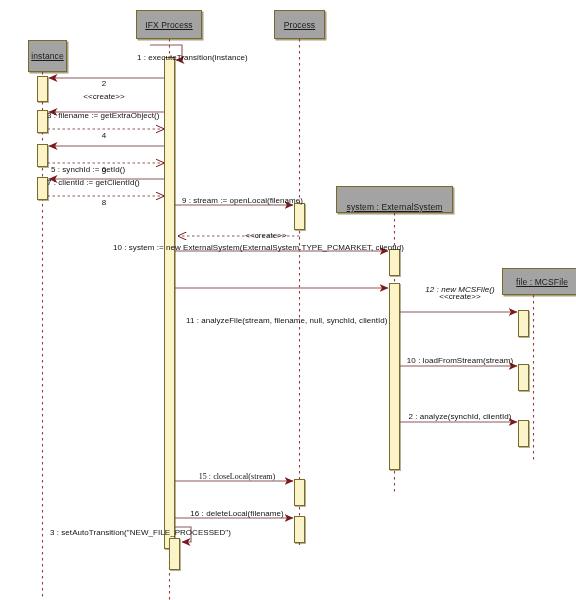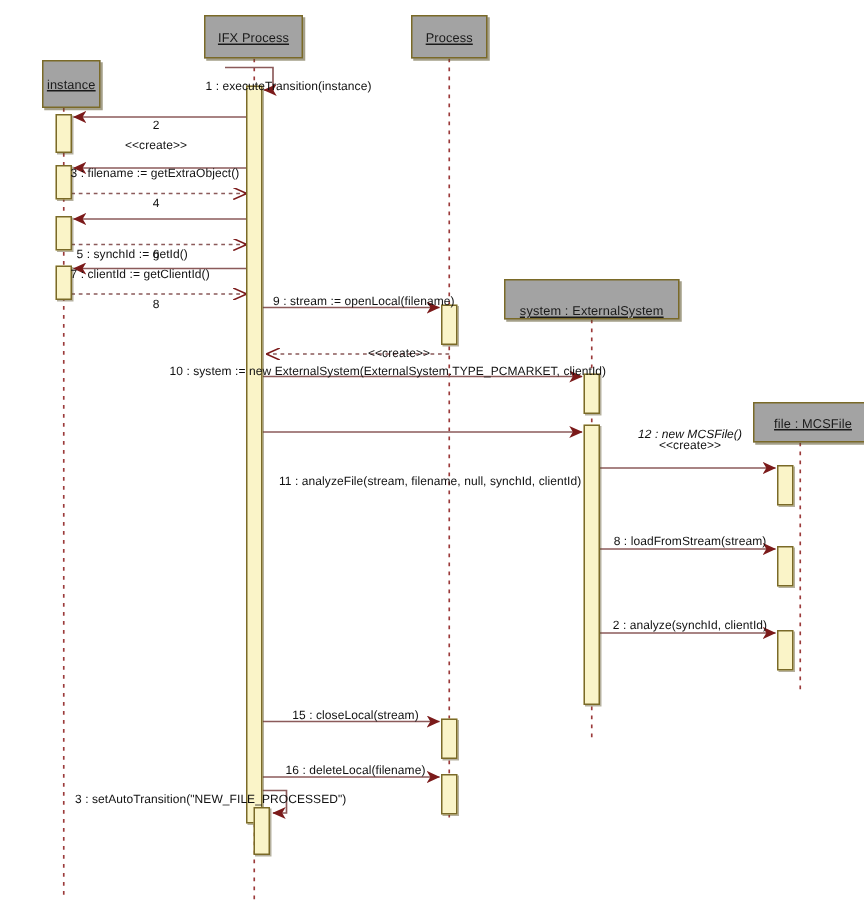--- a/index.html
+++ b/index.html
@@ -170,21 +170,21 @@
   <div class="msg-label" style="left:170px; top:196px;margin-left:12px;">9 : stream := openLocal(filename)</div>
 
   <div class="msg-label center" style="left:266px; top:231px;">&lt;&lt;create&gt;&gt;</div>
   <div class="msg-label" style="left:113px; top:243px;">10 : system := new ExternalSystem(ExternalSystem.TYPE_PCMARKET, clientId)</div>
 
   <div class="msg-label" style="left:186px; top:284px;margin-top:32px;">11 : analyzeFile(stream, filename, null, synchId, clientId)</div>
 
   <div class="msg-label center" style="left:460px; top:292px;">&lt;&lt;create&gt;&gt;</div>
   <div class="msg-label center" style="left:460px; top:285px;font-style:italic;">12 : new MCSFile()</div>
 
-  <div class="msg-label center" style="left:460px; top:356px;">8 : loadFromStream(stream)</div>
+  <div class="msg-label center" style="left:460px; top:356px;">10 : loadFromStream(stream)</div>
   <div class="msg-label center" style="left:460px; top:412px;">2 : analyze(synchId, clientId)</div>
 
-  <div class="msg-label center" style="left:237px; top:472px;">15 : closeLocal(stream)</div>
+  <div class="msg-label center" style="left:237px; top:472px;font-family:Liberation Serif, serif;">15 : closeLocal(stream)</div>
   <div class="msg-label center" style="left:237px; top:509px;">16 : deleteLocal(filename)</div>
 
   <div class="msg-label" style="left:50px; top:528px;">3 : setAutoTransition("NEW_FILE_PROCESSED")</div>
 
 </div>
 
 </body></html>

